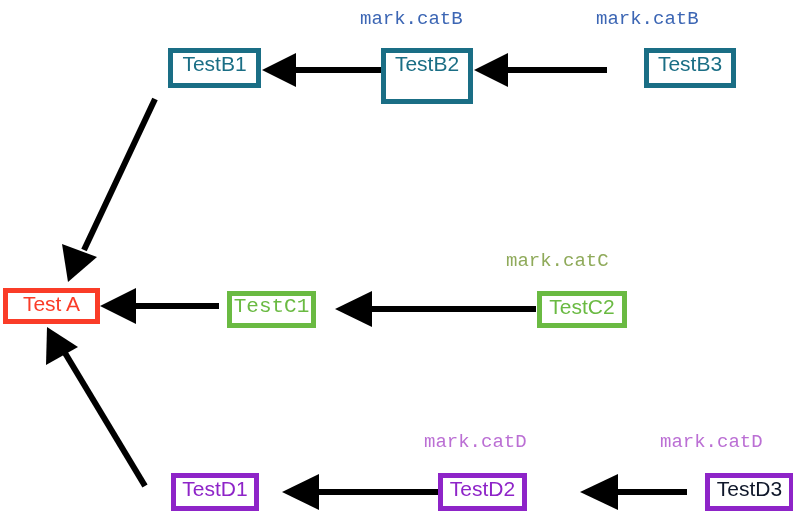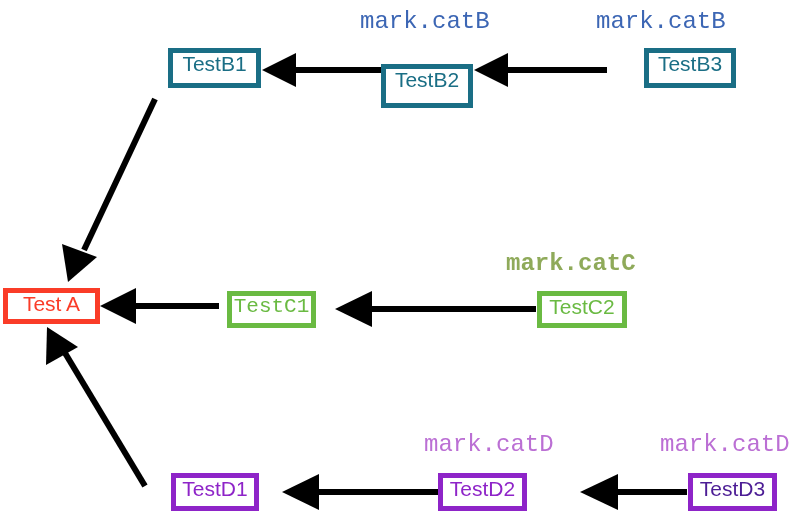--- a/index.html
+++ b/index.html
@@ -32,21 +32,21 @@
     justify-content: center;
     font-family: "Liberation Sans", sans-serif;
     font-size: 21px;
     line-height: 1;
     letter-spacing: 0px;
     white-space: nowrap;
   }
   .edge-label {
     position: absolute;
     font-family: "Liberation Mono", monospace;
-    font-size: 24px;
+    font-size: 19px;
     line-height: 1;
     white-space: nowrap;
   }
 </style>
 </head>
 <body>
 
 <div id="canvas" style="background: rgb(255, 255, 255);">
 
   <svg class="edges" viewBox="0 0 793 526" xmlns="http://www.w3.org/2000/svg">
@@ -94,21 +94,21 @@
   </svg>
 
   <div class="node" style="left: 3px; top: 288px; width: 97px; height: 36px; border: 5px solid rgb(250, 60, 40); color: rgb(250, 60, 40);">
       <span>Test A</span>
     </div>
 
   <div class="node" style="left: 168px; top: 48px; width: 93px; height: 40px; border: 5px solid rgb(26, 110, 133); color: rgb(26, 110, 133);">
       <span>TestB1</span>
     </div>
 
-  <div class="node" style="left: 381px; top: 48px; width: 92px; height: 44px; border: 5px solid rgb(26, 110, 133); color: rgb(26, 110, 133); margin-top: 16px;">
+  <div class="node" style="left: 381px; top: 48px; width: 92px; height: 56px; border: 5px solid rgb(26, 110, 133); color: rgb(26, 110, 133);">
       <span>TestB2</span>
     </div>
 
   <div class="node" style="left: 608px; top: 48px; width: 92px; height: 40px; border: 5px solid rgb(26, 110, 133); color: rgb(26, 110, 133); margin-left: 36px;">
       <span>TestB3</span>
     </div>
 
   <div class="node" style="left: 227px; top: 291px; width: 89px; height: 37px; border: 5px solid rgb(106, 186, 66); color: rgb(106, 186, 66); font-family: Liberation Mono, monospace;">
       <span>TestC1</span>
     </div>
@@ -118,23 +118,23 @@
     </div>
 
   <div class="node" style="left: 171px; top: 473px; width: 88px; height: 38px; border: 5px solid rgb(142, 36, 200); color: rgb(142, 36, 200);">
       <span>TestD1</span>
     </div>
 
   <div class="node" style="left: 438px; top: 473px; width: 89px; height: 38px; border: 5px solid rgb(142, 36, 200); color: rgb(142, 36, 200);">
       <span>TestD2</span>
     </div>
 
-  <div class="node" style="left: 688px; top: 473px; width: 89px; height: 38px; border: 5px solid rgb(142, 36, 200); color: #4c1d95;">
+  <div class="node" style="left: 705px; top: 473px; width: 89px; height: 38px; border: 5px solid rgb(142, 36, 200); color: #0f172a;">
       <span>TestD3</span>
     </div>
 
   <div class="edge-label" style="left: 360px; top: 10px; color: rgb(60, 102, 180);">mark.catB</div>
   <div class="edge-label" style="left: 596px; top: 10px; color: rgb(60, 102, 180);">mark.catB</div>
-  <div class="edge-label" style="left: 506px; top: 252px; color: rgb(143, 170, 90); font-weight: bold;">mark.catC</div>
+  <div class="edge-label" style="left: 506px; top: 252px; color: rgb(143, 170, 90);">mark.catC</div>
   <div class="edge-label" style="left: 424px; top: 433px; color: rgb(187, 111, 212);">mark.catD</div>
   <div class="edge-label" style="left: 660px; top: 433px; color: rgb(187, 111, 212);">mark.catD</div>
 
 </div>
 
 </body></html>

